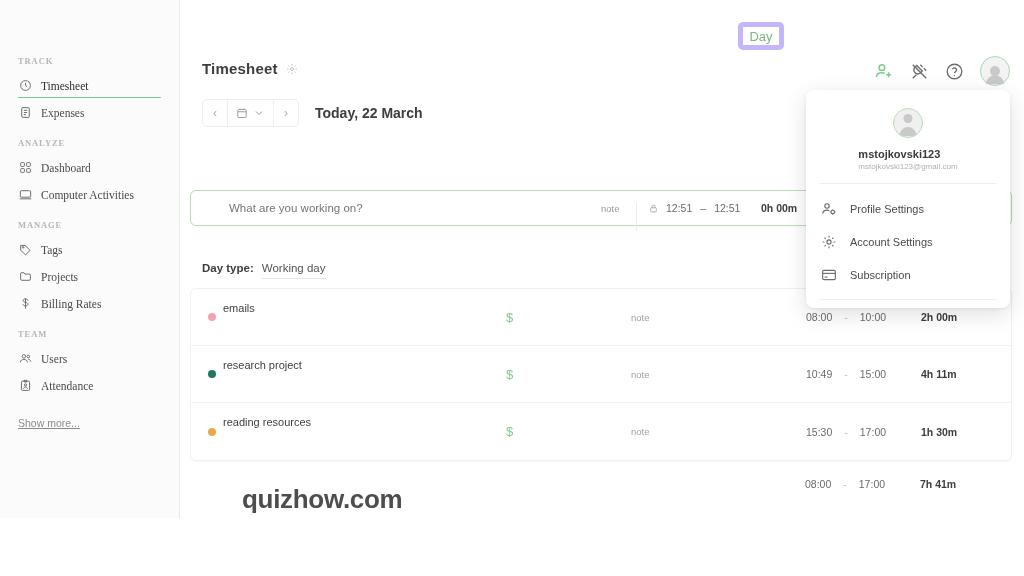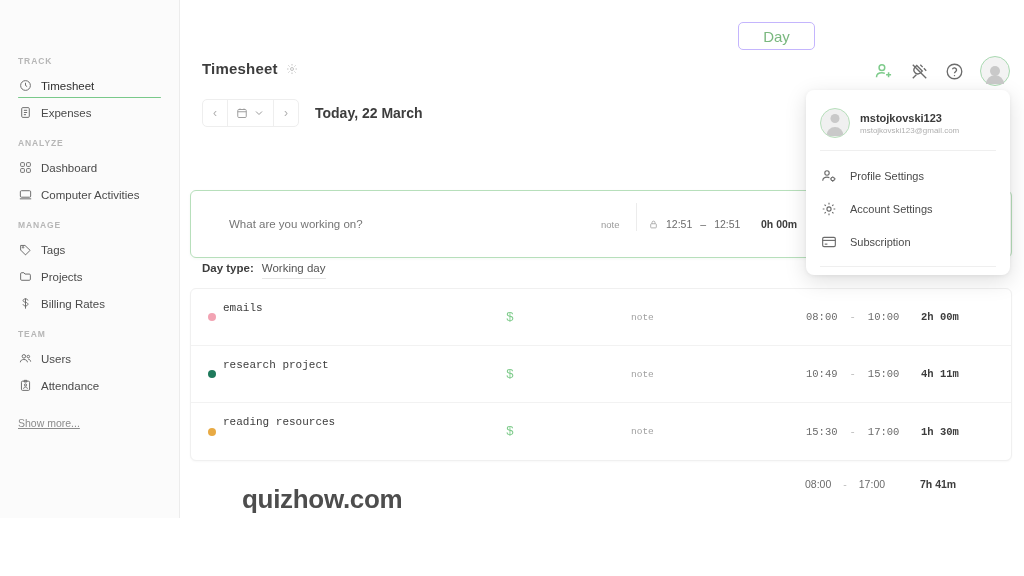--- a/index.html
+++ b/index.html
@@ -17,21 +17,21 @@
     position: absolute; left: 0; top: 0;
     width: 180px; height: 518px;
     background: #fbfbfb;
     border-right: 1px solid #ececec;
     padding-top: 56px;
   }
   .side-group-label {
     font-size: 8.5px; letter-spacing: 0.9px; color: #b6b6b6;
     text-transform: uppercase; padding: 0 0 6px 18px; font-weight: 600;
   }
-  .side-group { margin-bottom: 12px; }
+  .side-group { margin-bottom: 12px; font-family: Liberation Serif, serif; }
   .side-item {
     display: flex; align-items: center; gap: 9px;
     height: 27px; padding: 0 18px; cursor: pointer;
     font-size: 11.5px; color: #4a4a4a; position: relative;
   }
   .side-item .ico { width: 14px; height: 14px; display: inline-flex; align-items: center; justify-content: center; flex: 0 0 14px; }
   .side-item .ico svg { width: 13px; height: 13px; display: block; }
   .side-item.active { color: #2f2f2f; }
   .side-item.active .underline {
     position: absolute; left: 18px; right: 18px; bottom: 1px;
@@ -55,30 +55,30 @@
     padding: 22px 0 0 22px; position: relative;
   }
   .date-nav { display: flex; align-items: stretch; height: 28px; border: 1px solid #eeeeee; border-radius: 5px; background:#fff; overflow: hidden; }
   .date-nav > div { display: flex; align-items: center; justify-content: center; cursor: pointer; }
   .nav-arrow { width: 24px; color: #b0b0b0; font-size: 12px; }
   .nav-mid { width: 47px; gap: 5px; border-left: 1px solid #eeeeee; border-right: 1px solid #eeeeee; }
   .nav-mid svg { width: 12px; height: 12px; display:block; }
   .today-label { margin-left: 16px; font-size: 14px; color: #3d3d3d; font-weight: 700; }
   .day-btn {
     position: absolute; left: 558px; top: 22px;
-    width: 77px; height: 28px;
-    border: 1px solid #c4b5fd; border-radius: 5px;
+    width: 46px; height: 28px;
+    border: 5px solid #c4b5fd; border-radius: 5px;
     display: flex; align-items: center; justify-content: center;
-    font-size: 15px; color: #7ab87f; cursor: pointer; background: #fff;
+    font-size: 13px; color: #7ab87f; cursor: pointer; background: #fff;
   }
 
   
   .timer-bar {
     position: absolute; left: 190px; top: 190px;
-    width: 822px; height: 68px;
+    width: 822px; height: 36px;
     border: 1px solid #b7dfbb; border-radius: 6px;
     background: #ffffff;
     display: flex; align-items: center;
     box-shadow: 0 1px 3px rgba(120,180,130,.08);
   }
   .timer-placeholder { margin-left: 38px; font-size: 11.5px; color: #777777; }
   .timer-note { position: absolute; left: 410px; font-size: 9.5px; color: #9b9b9b; }
   .timer-divider { position: absolute; left: 445px; top: 12px; height: 28px; width: 1px; background: #ececec; }
   .timer-times { position: absolute; left: 458px; display: flex; align-items: center; gap: 8px; font-size: 10.5px; color: #6b6b6b; }
   .timer-times .lock svg { width: 9px; height: 9px; display: block; }
@@ -89,21 +89,20 @@
   .day-type-label { font-size: 11.5px; color: #3d3d3d; font-weight: 700; }
   .day-type-value { font-size: 11.5px; color: #555; padding-bottom: 4px; border-bottom: 1px solid #e6e6e6; cursor: pointer; }
 
   
   .entries {
     position: absolute; left: 190px; top: 288px;
     width: 822px;
     border: 1px solid #f0f0f0; border-radius: 6px; background:#fff;
     box-shadow: 0 1px 2px rgba(0,0,0,.03);
     overflow: hidden;
-    font-family: Liberation Mono, monospace;
   }
   .entry-row { height: 57px; display: flex; align-items: center; position: relative; border-bottom: 1px solid #f2f2f2; }
   .entry-row:last-child { border-bottom: none; }
   .entry-dot { position: absolute; left: 17px; width: 8px; height: 8px; border-radius: 50%; }
   .entry-name { position: absolute; left: 32px; top: 13px; font-size: 11px; color: #3d3d3d; }
   .entry-billable { position: absolute; left: 315px; font-size: 13px; color: #7ecb8b; cursor: pointer; }
   .entry-note { position: absolute; left: 440px; font-size: 9.5px; color: #a0a0a0; cursor: pointer; }
   .entry-times { position: absolute; left: 615px; display: flex; align-items: center; gap: 12px; font-size: 10.5px; color: #6b6b6b; }
   .entry-times .dash { color: #bdbdbd; }
   .entry-dur { position: absolute; left: 730px; font-size: 10.5px; color: #3d3d3d; font-weight: 700; }
@@ -129,21 +128,21 @@
   .avatar-wrap { position: relative; width: 30px; height: 30px; }
 
   
   .dropdown {
     position: absolute; right: 14px; top: 90px;
     width: 204px;
     background: #ffffff; border-radius: 8px;
     box-shadow: 0 6px 22px rgba(0,0,0,.13), 0 1px 4px rgba(0,0,0,.06);
     z-index: 20; padding: 10px 0 8px 0;
   }
-  .dd-user { display: flex; align-items: center; gap: 10px; padding: 8px 14px 12px 14px; }
+  .dd-user { display: flex; align-items: center; gap: 10px; padding: 8px 14px 12px 14px; flex-direction: column; }
   .dd-avatar {
     width: 30px; height: 30px; border-radius: 50%;
     border: 1.5px solid #b7dfbb; background: #f0f0f0;
     position: relative; overflow: hidden; flex: 0 0 30px;
   }
   .dd-avatar .head { position: absolute; left: 50%; transform: translateX(-50%); top: 5px; width: 9px; height: 9px; border-radius: 50%; background: #c9c9c9; }
   .dd-avatar .body { position: absolute; left: 50%; transform: translateX(-50%); bottom: 1px; width: 17px; height: 9px; border-radius: 9px 9px 0 0; background: #c9c9c9; }
   .dd-name { font-size: 11px; color: #3a3a3a; font-weight: 700; }
   .dd-email { font-size: 8px; color: #b0b0b0; margin-top: 2px; }
   .dd-sep { height: 1px; background: #efefef; margin: 0 14px; }

